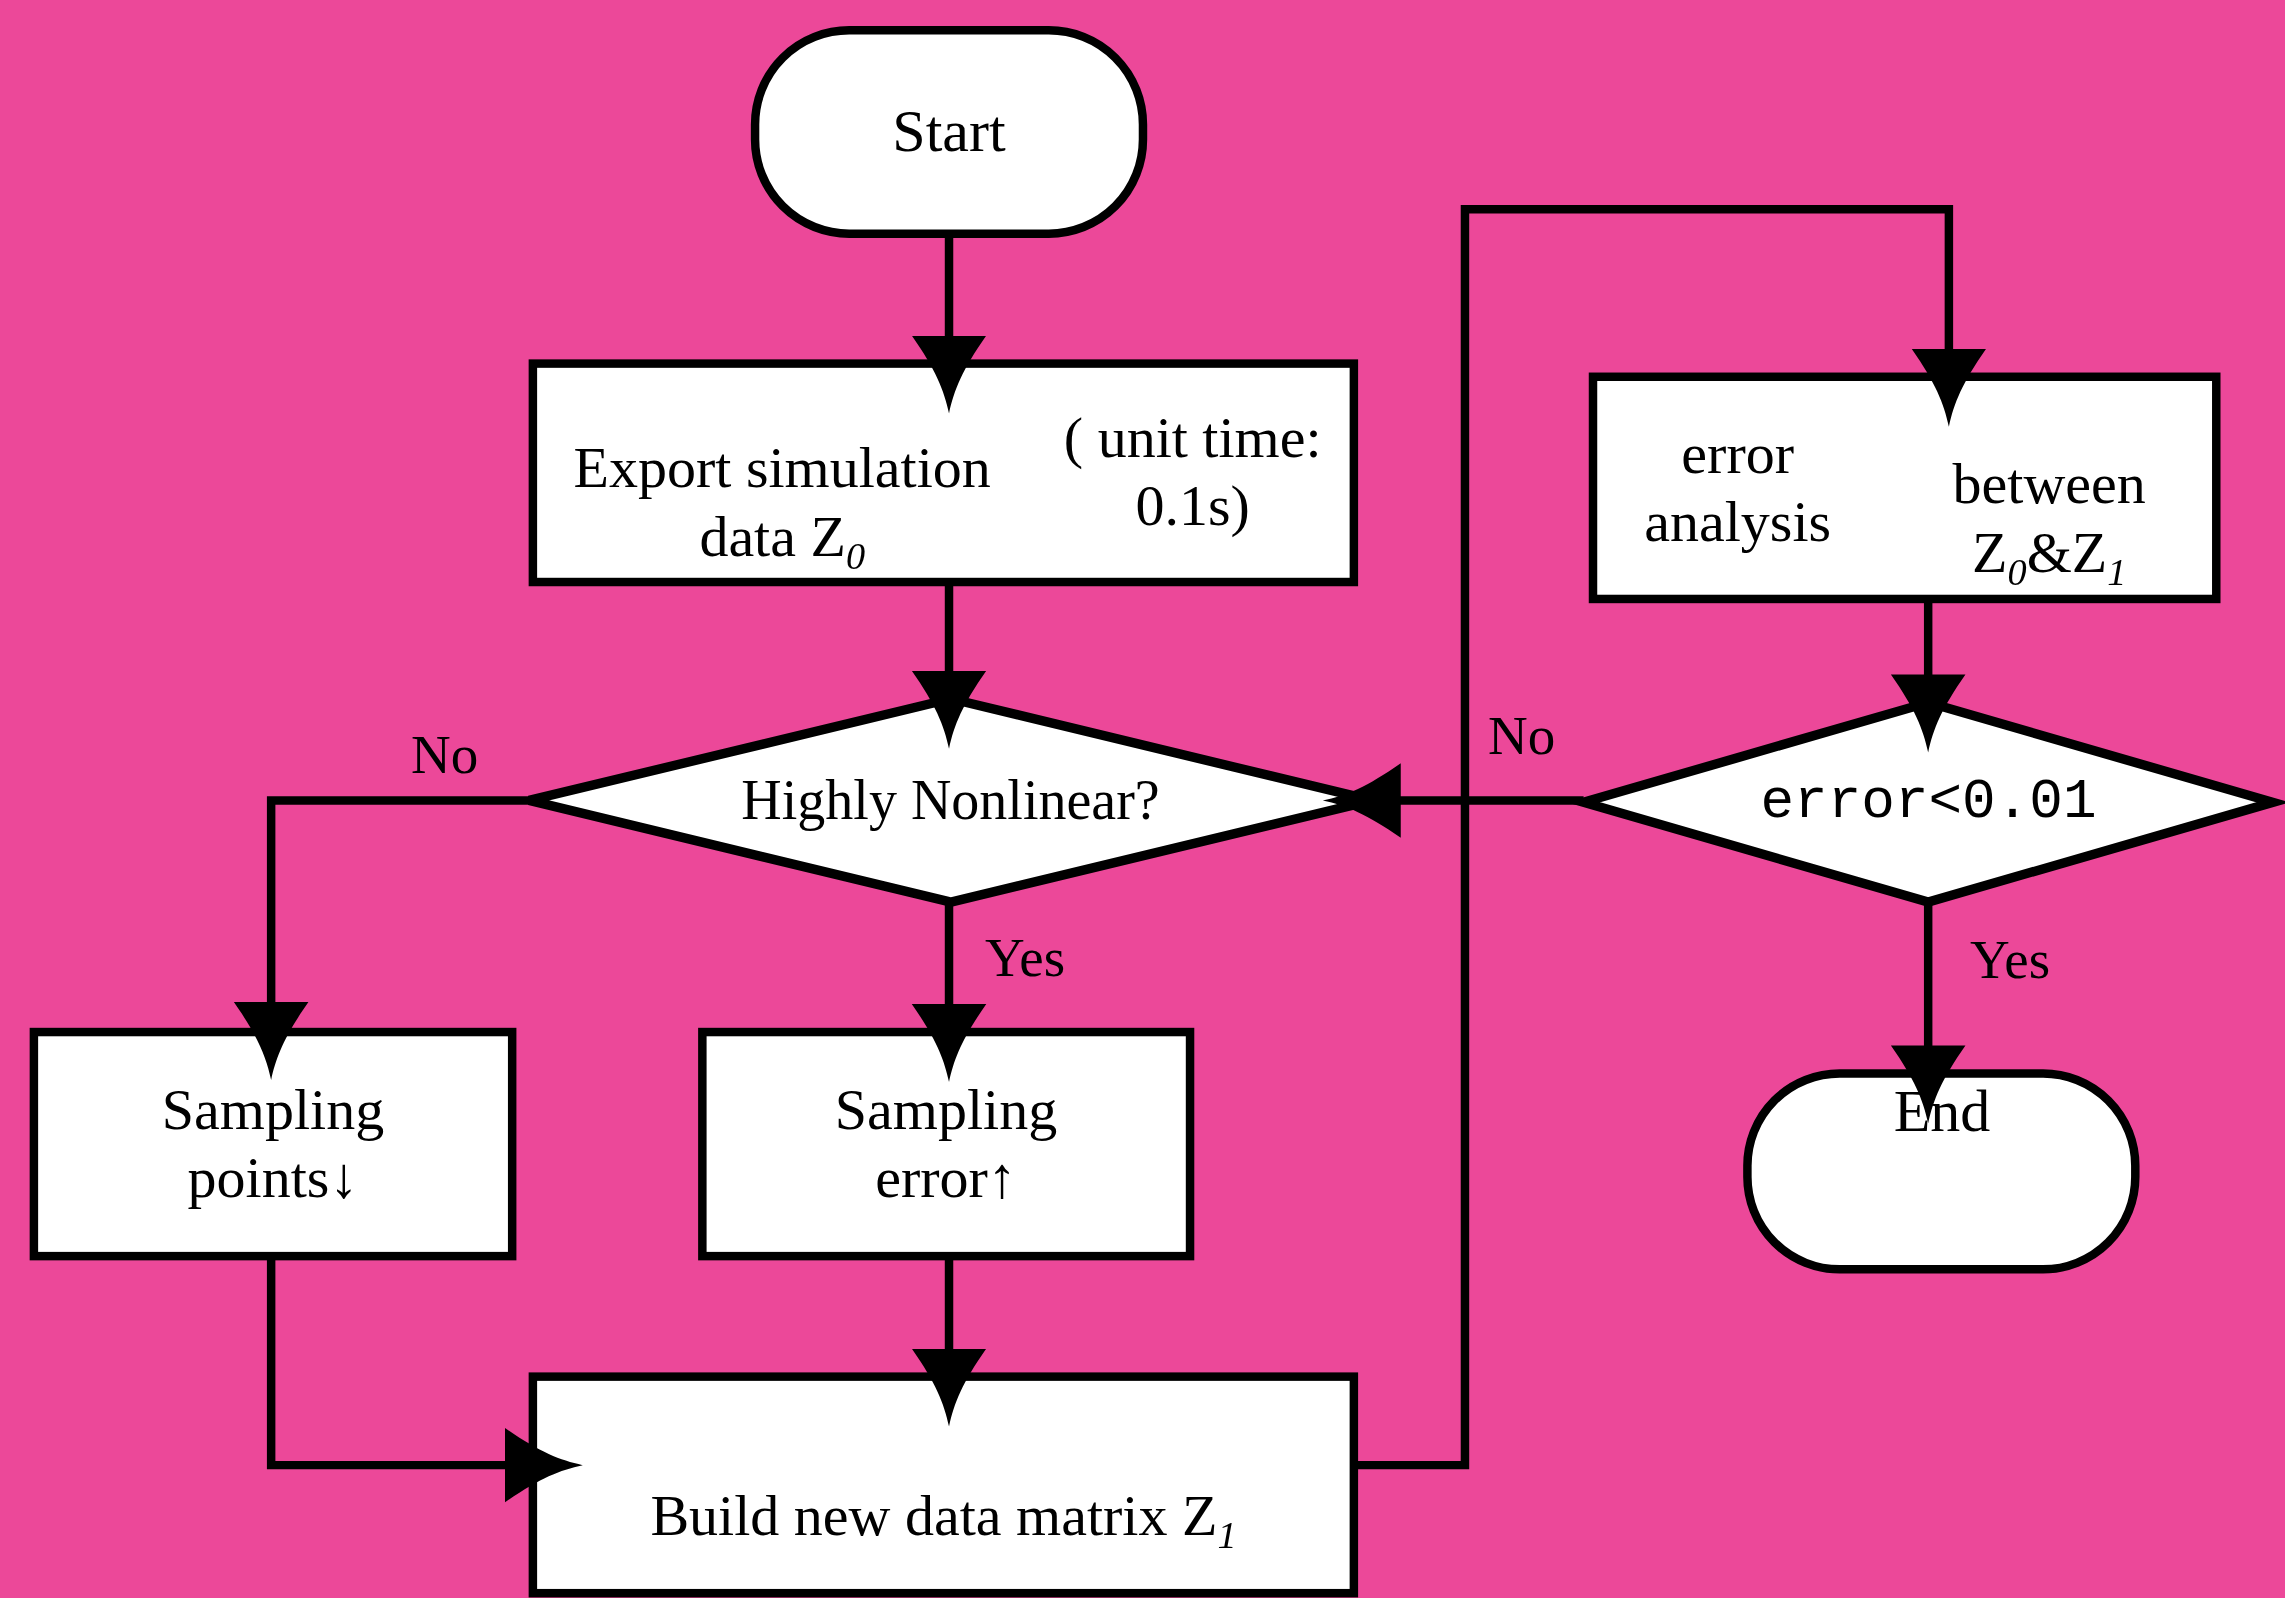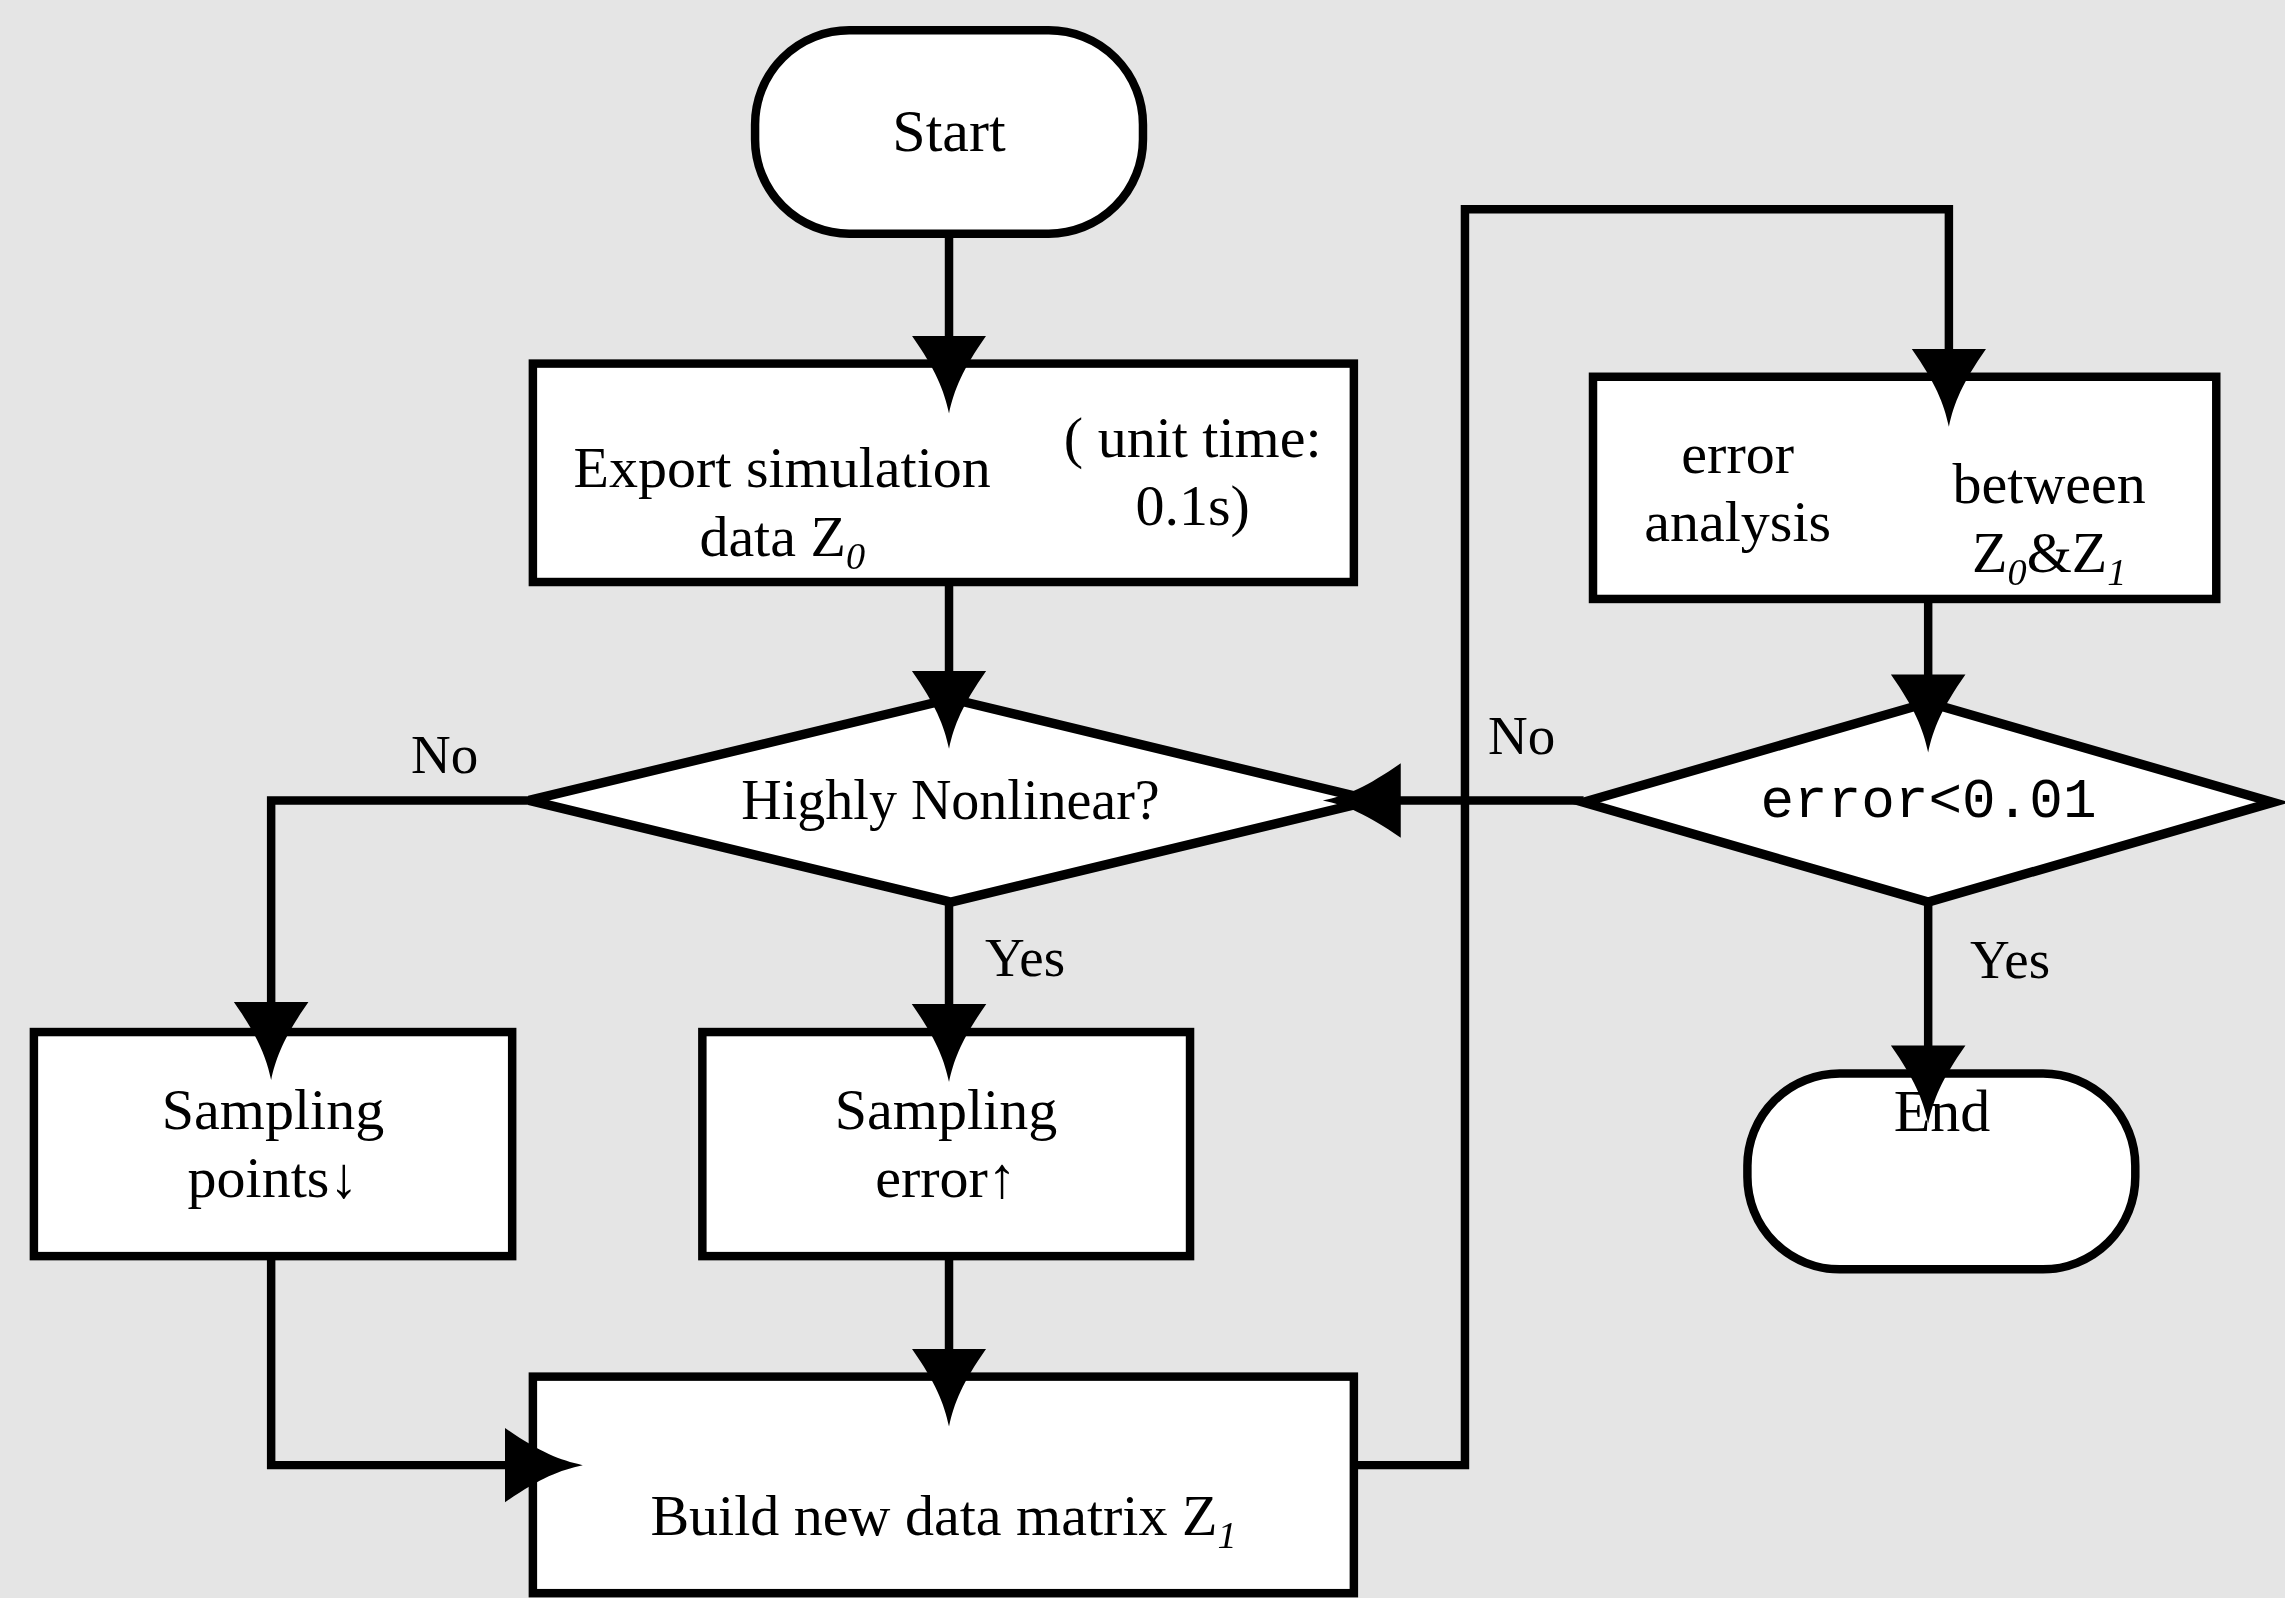--- a/index.html
+++ b/index.html
@@ -1,20 +1,20 @@
 <!DOCTYPE html>
 <html style="font-size:15px"><head>
 <meta charset="utf-8">
 <style>
   html,body{margin:0;padding:0;background:#ffffff;}
   #stage{
     position:relative;
     width:2285px;
     height:1599px;
-    background:#e5e5e5;
+    background:#ec4899;
     overflow:hidden;
     font-family:"Liberation Serif","DejaVu Serif",serif;
   }
   svg.layer{position:absolute;left:0;top:0;width:2285px;height:1599px;}
 
   .nodelabel{
     position:absolute;
     display:flex;
     align-items:center;
     justify-content:center;

